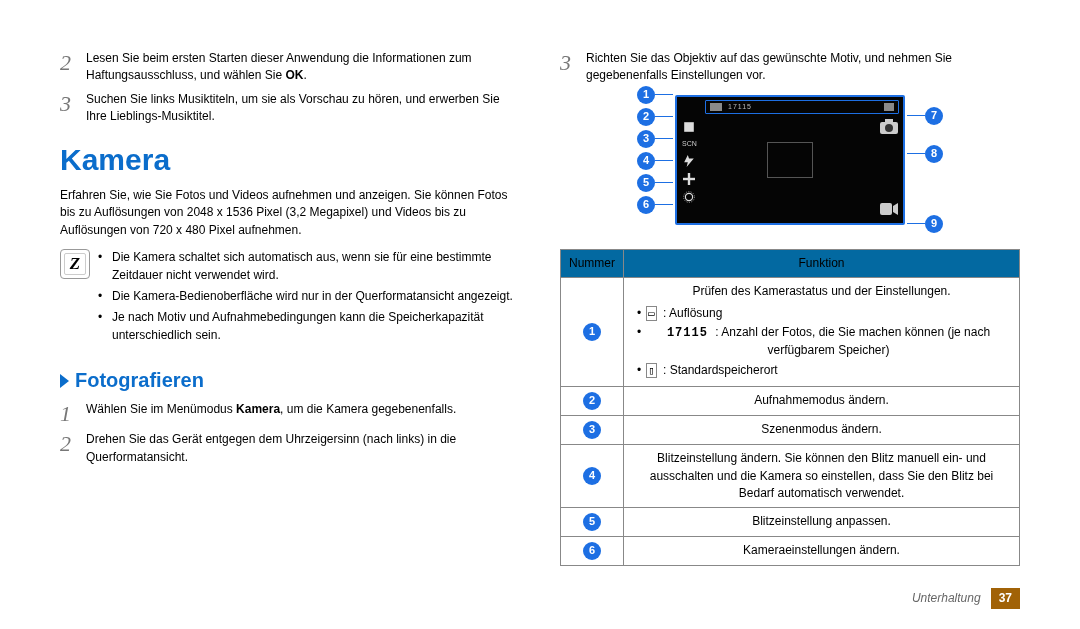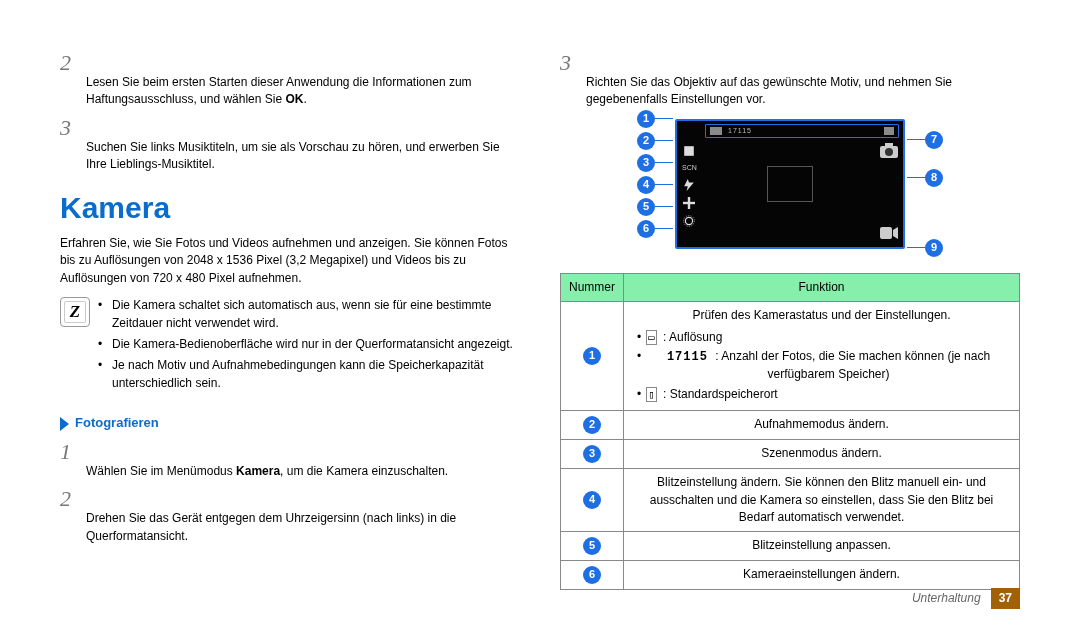--- a/index.html
+++ b/index.html
@@ -20,21 +20,21 @@
   .num-item .n {
     font-family: Georgia, "Times New Roman", serif;
     font-style: italic;
     font-size: 22px;
     color: #777;
     width: 26px;
     flex-shrink: 0;
     line-height: 1;
     padding-top: 2px;
   }
-  .num-item .t { flex: 1; margin-top: 24px; }
+  .num-item .t { flex: 1; }
   h1 {
     color: #0b6dcb;
     font-size: 30px;
     font-weight: 600;
     margin: 12px 0 6px 0;
   }
   .intro { margin-bottom: 8px; }
   .note-box { display: flex; gap: 8px; margin: 10px 0 18px 0; }
   .note-icon {
     width: 30px; height: 30px;
@@ -49,21 +49,21 @@
     position: relative;
   }
   .note-icon::after {
     content: "";
     position: absolute; inset: 3px;
     border: 1px solid #ccc; border-radius: 2px;
   }
   .bullets { flex: 1; }
   .bullets .b { display: flex; margin-bottom: 4px; }
   .bullets .b::before { content: "•"; width: 14px; flex-shrink: 0; }
-  h2 { color: #0b6dcb; font-size: 13px; font-weight: 600; margin-bottom: 6px; display: flex; align-items: center; gap: 6px; }
+  h2 { color: #0b6dcb; font-size: 20px; font-weight: 600; margin-bottom: 6px; display: flex; align-items: center; gap: 6px; }
   h2 .chev { display:inline-block; width:0;height:0;border-top:7px solid transparent;border-bottom:7px solid transparent;border-left:9px solid #0b6dcb; }
   strong.bold { font-weight: 700; }
 
   
   .cam-wrap { display: flex; justify-content: center; margin: 10px 0 14px 0; }
   .cam-outer { display: flex; align-items: stretch; }
   .callouts-left { display: flex; flex-direction: column; justify-content: flex-start; padding-right: 2px; }
   .callouts-right { display: flex; flex-direction: column; justify-content: flex-start; padding-left: 2px; }
   .call { display: flex; align-items: center; height: 22px; }
   .call .circle {
@@ -107,21 +107,21 @@
   .pv-right {
     position: absolute; right: 4px; top: 22px; bottom: 6px;
     width: 28px;
     display: flex; flex-direction: column; justify-content: space-between;
   }
   .pv-right .rico { width: 20px; height: 16px; align-self: flex-end; }
 
   
   table { width: 100%; border-collapse: collapse; font-size: 12px; }
   th, td { border: 0.5px solid #888; padding: 5px 8px; text-align: center; vertical-align: top; }
-  th { font-weight: 400; background: #86efac; }
+  th { font-weight: 400; background: #0369a1; }
   .tc { text-align: center; vertical-align: middle; width: 60px; }
   .badge {
     display: inline-flex; width: 18px; height: 18px; border-radius: 50%;
     background: #1d6fe3; color: #fff; font-size: 11px; font-weight: 700;
     align-items: center; justify-content: center;
   }
   .inl { list-style: none; padding: 0; margin: 4px 0 0 0; }
   .inl li { display: flex; margin-bottom: 2px; }
   .inl li::before { content: "•"; width: 14px; flex-shrink: 0; }
   .mini-icon { font-family: monospace; font-size: 11px; border: 0.5px solid #888; padding: 0 1px; margin-right: 3px; }
@@ -169,21 +169,21 @@
     </div>
 
     <h2>
         <span class="chev"></span>
         <span>Fotografieren</span>
       </h2>
 
     <div class="num-item">
       <span class="n">1</span>
       <span class="t">
-        <span>Wählen Sie im Menümodus </span><strong class="bold">Kamera</strong><span>, um die Kamera einzuschalten.</span>
+        <span>Wählen Sie im Menümodus </span><strong class="bold">Kamera</strong><span>, um die Kamera gegebenenfalls.</span>
       </span>
     </div>
     <div class="num-item">
       <span class="n">2</span>
       <span class="t">Drehen Sie das Gerät entgegen dem Uhrzeigersinn (nach links) in die Querformatansicht.</span>
     </div>
   </div>
 
   <div class="col">
     <div class="num-item">

